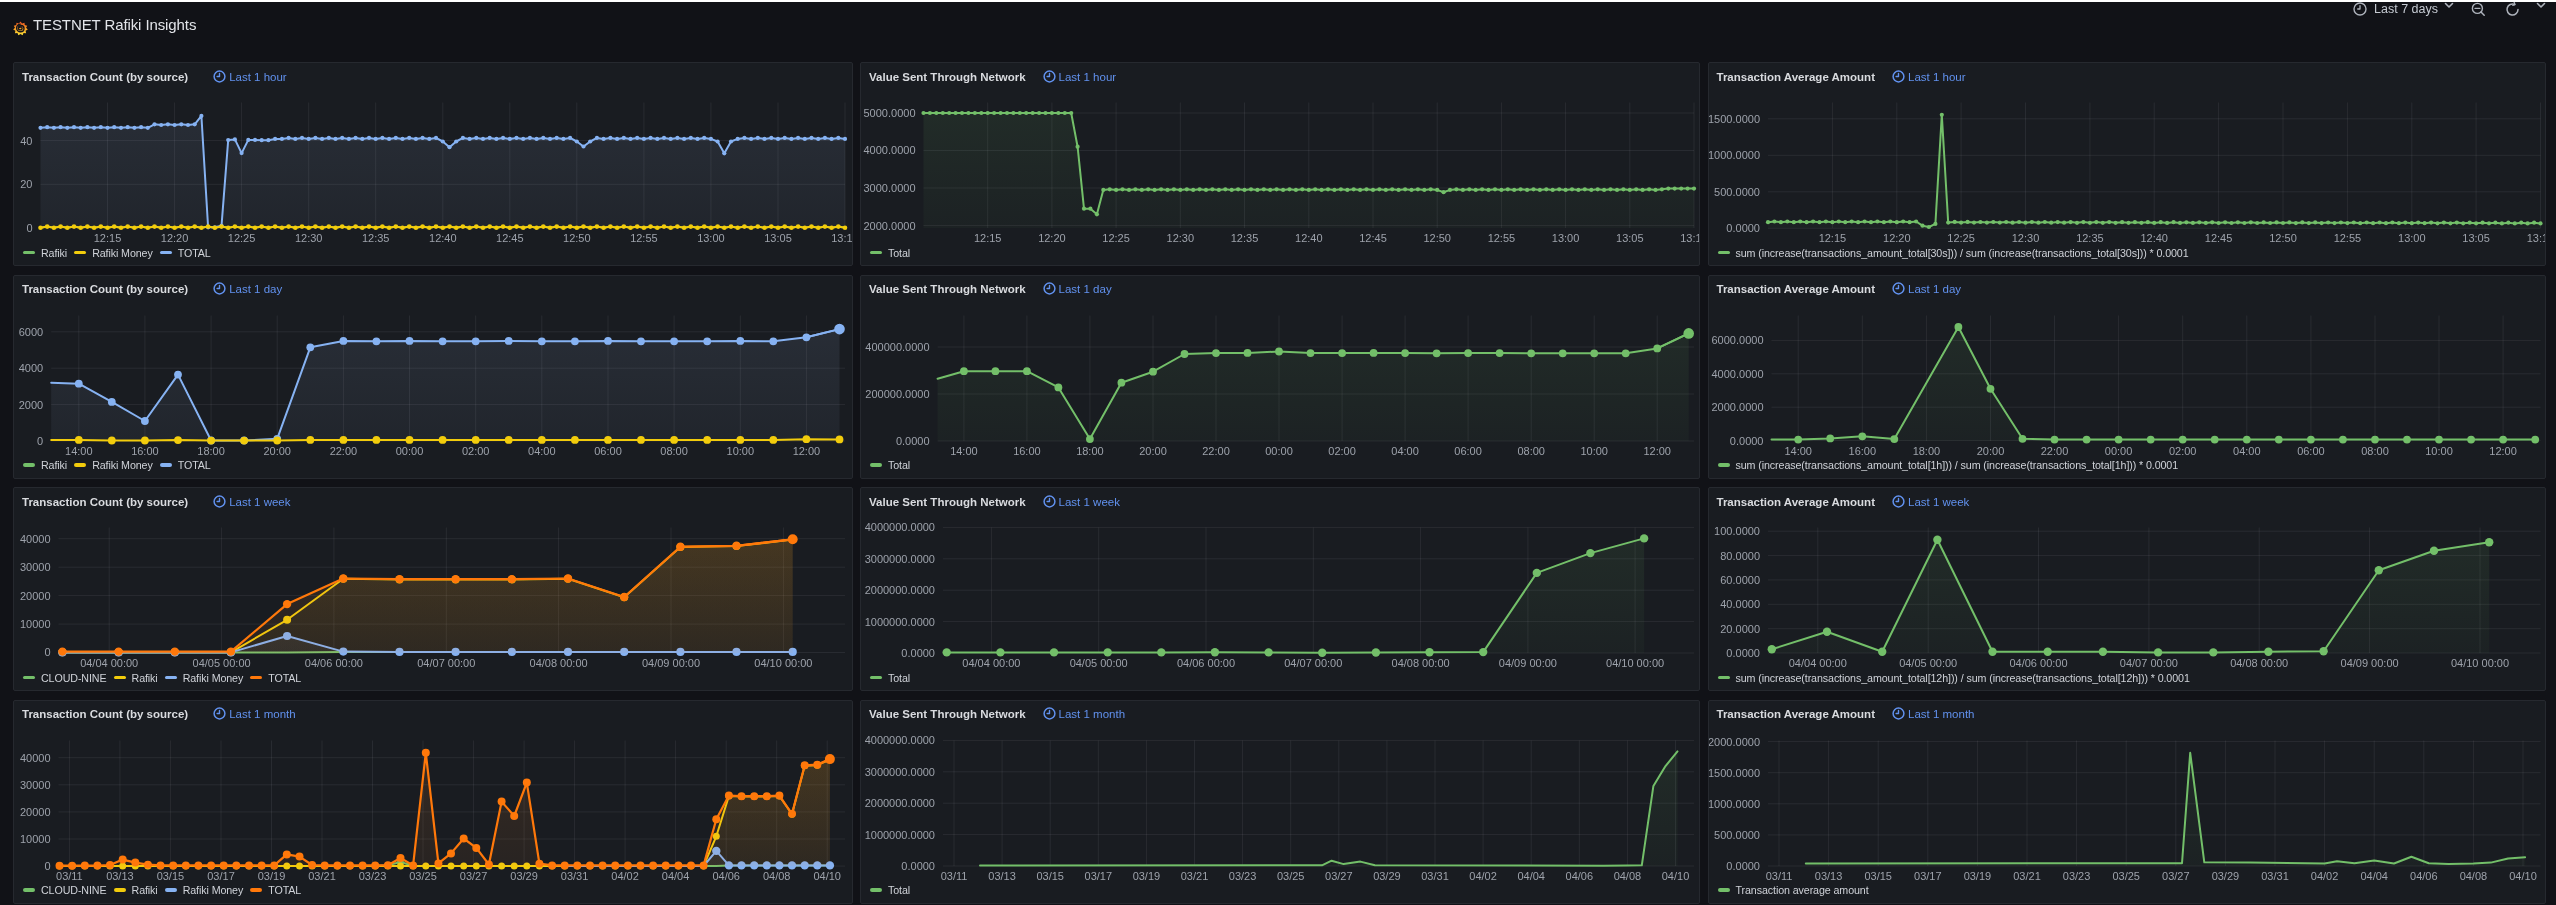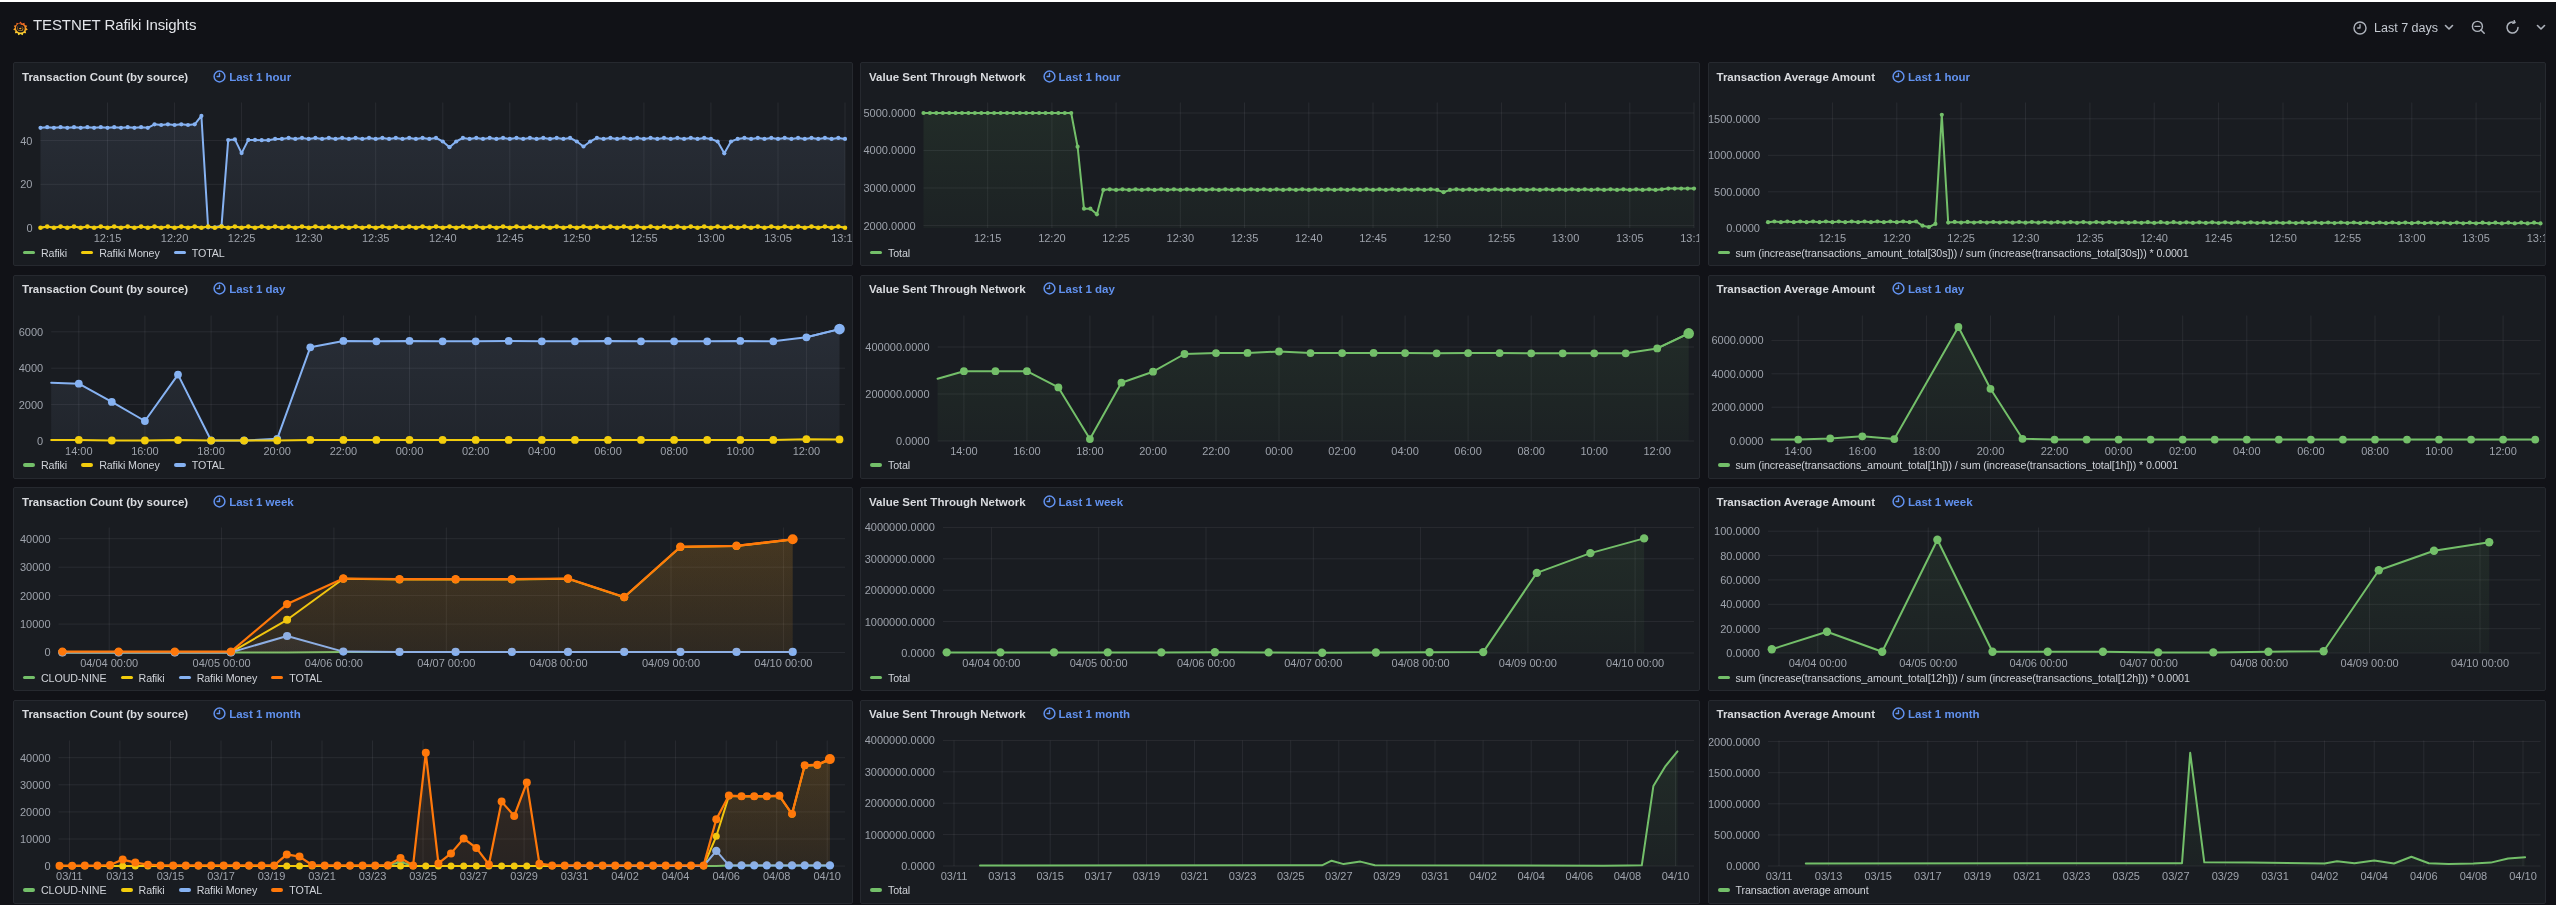--- a/index.html
+++ b/index.html
@@ -1,27 +1,27 @@
 <!DOCTYPE html>
 <html><head><meta charset="utf-8"><style>
 * { margin:0; padding:0; box-sizing:border-box; }
 html,body { width:2556px; height:905px; background:#111217; font-family:"Liberation Sans",sans-serif; overflow:hidden; }
 #topstrip { position:absolute; left:0; top:0; width:2556px; height:2px; background:#ffffff; z-index:5; }
 #hdr { position:absolute; left:0; top:2px; width:2556px; height:50px; background:#111217; }
 #hdrtitle { position:absolute; left:33px; top:14px; font-size:15px; color:#E2E4E9; letter-spacing:-0.1px; }
-.tb { position:absolute; right:10px; top:18px; display:flex; align-items:center; }
+.tb { position:absolute; right:10px; top:0; display:flex; }
 .tbt { color:#C6CBD3; font-size:12.5px; margin-left:7px; }
 .panel { position:absolute; background:#191C21; border:1px solid #26292F; border-radius:2px; overflow:hidden; }
 .ph { position:absolute; left:8px; top:5.5px; height:14px; display:flex; align-items:flex-end; white-space:nowrap; z-index:2; }
 .pt { font-size:11.5px; font-weight:700; color:#D9DBDF; }
-.pl { font-size:11.5px; font-weight:700; color:#6191EE; margin-left:3px; }
+.pl { font-size:11.5px; font-weight:400; color:#6191EE; margin-left:3px; }
 .clk { flex:none; }
 .chart { position:absolute; left:0; top:0; }
 .ax { font-family:"Liberation Sans",sans-serif; font-size:11px; fill:#9DA2AB; }
-.legend { position:absolute; left:9px; top:183.5px; display:flex; align-items:center; white-space:nowrap; font-size:10.7px; letter-spacing:-0.1px; color:#CFD2D8; z-index:2;gap:7px; }
+.legend { position:absolute; left:9px; top:183.5px; display:flex; align-items:center; white-space:nowrap; font-size:10.7px; letter-spacing:-0.1px; color:#CFD2D8; z-index:2; }
 .li { display:flex; align-items:center; margin-right:7px; }
 .pill { display:inline-block; width:12px; height:3.6px; border-radius:2px; margin-right:6px; }
 </style></head>
 <body>
 <div id="topstrip"></div>
 <div id="hdr">
     <svg width="15" height="17" viewBox="0 0 14.4 17" style="position:absolute;left:12.5px;top:18px">
 <defs>
         <linearGradient id="glg" x1="0" y1="1" x2="0" y2="0">
 <stop offset="0" stop-color="#FCE437"></stop>

